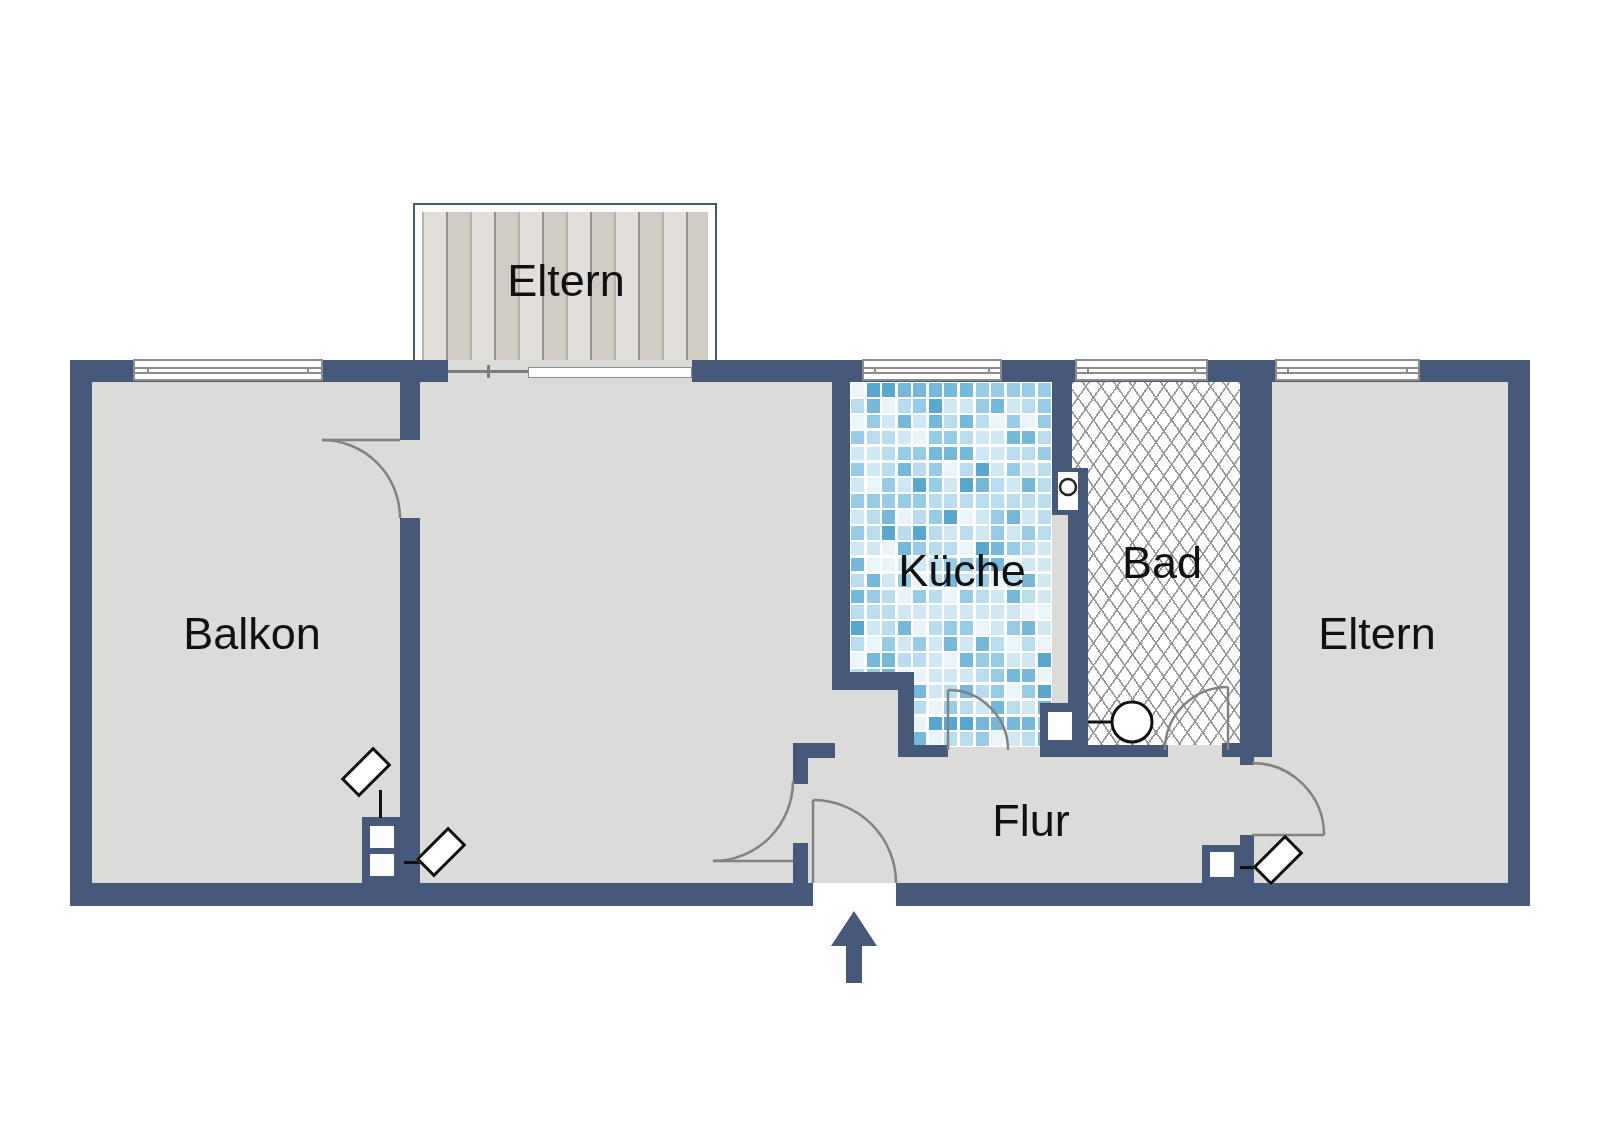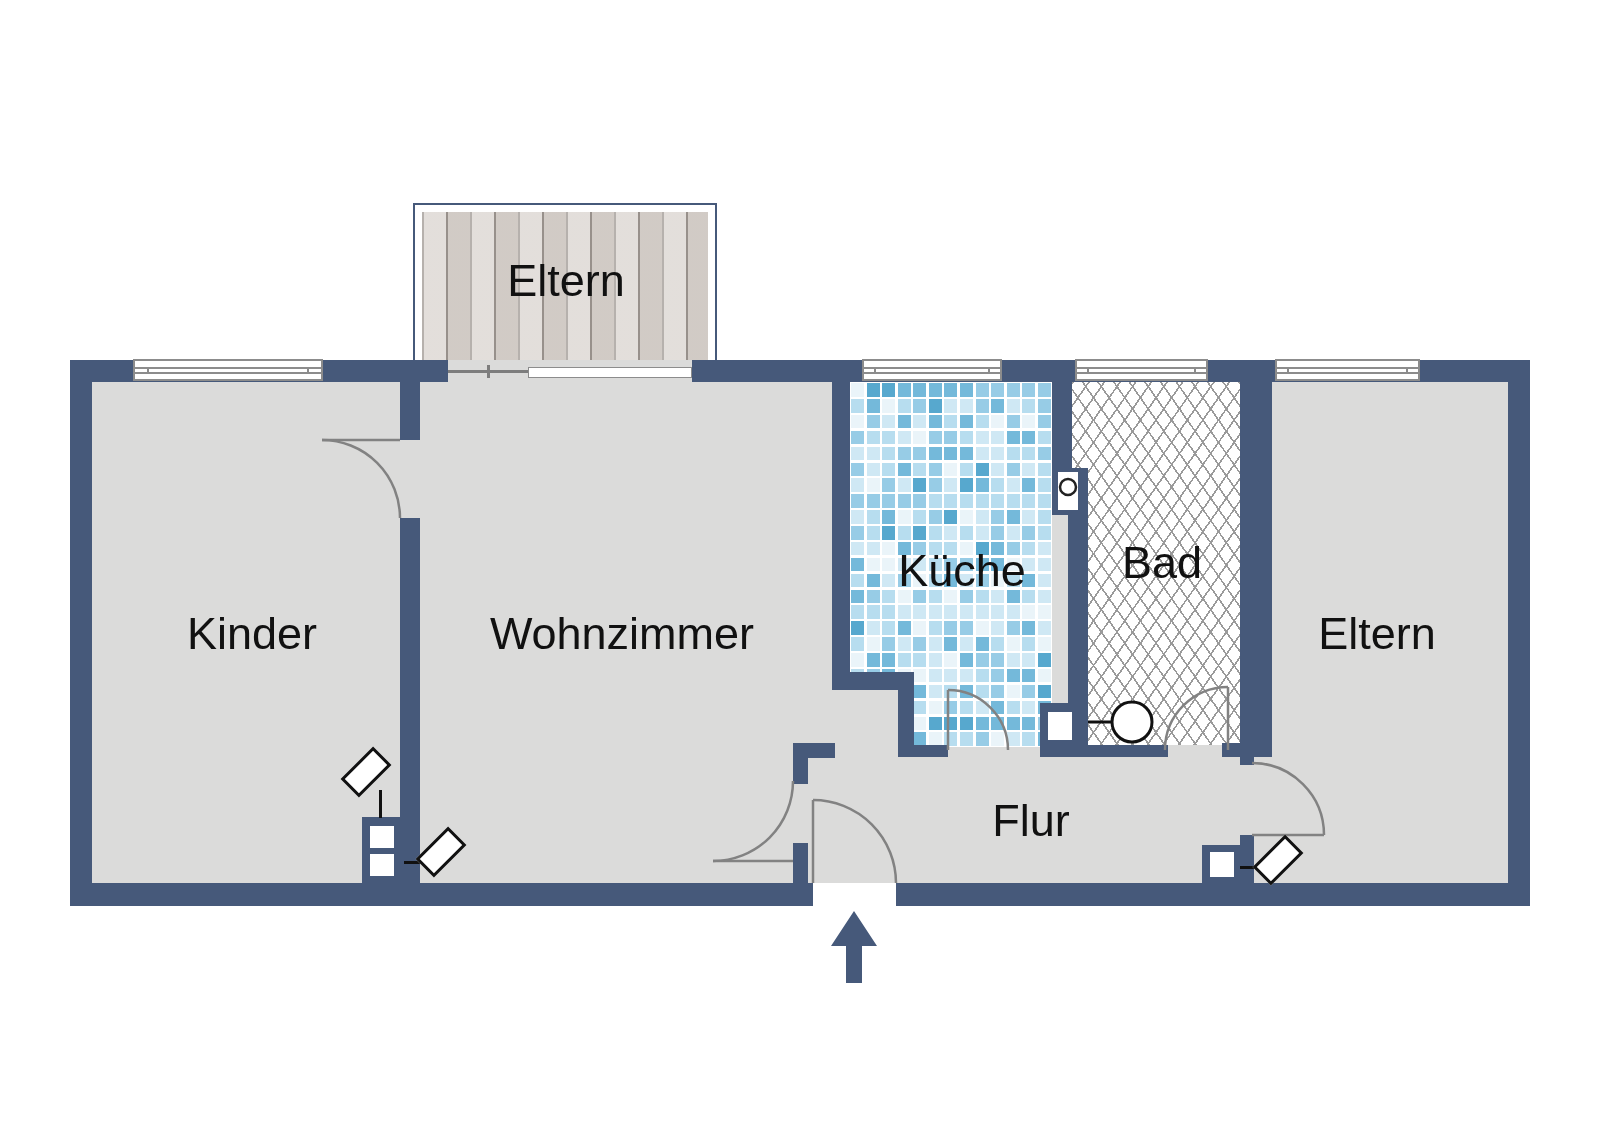--- a/index.html
+++ b/index.html
@@ -462,20 +462,19 @@
   </svg>
 
   <div class="connector" style="left:379px;top:790px;width:3px;height:28px;"></div>
   <div class="symbol-rect" style="left:366px;top:772px;"></div>
   <div class="connector" style="left:404px;top:861px;width:20px;height:3px;"></div>
   <div class="symbol-rect" style="left:441px;top:852px;"></div>
   <div class="connector" style="left:1240px;top:866px;width:20px;height:3px;"></div>
   <div class="symbol-rect" style="left:1278px;top:860px;"></div>
 
   <div class="room-label" style="left:566px;top:281px;">Eltern</div>
-  <div class="room-label" style="left:252px;top:634px;">Kinder</div>
-  <div class="room-label" style="left:622px;top:634px;">Wohnzimmer</div>
+  <div class="room-label" style="left:252px;top:634px;">Balkon</div>
   <div class="room-label" style="left:962px;top:571px;">Küche</div>
   <div class="room-label" style="left:1162px;top:563px;">Bad</div>
   <div class="room-label" style="left:1377px;top:634px;">Eltern</div>
   <div class="room-label" style="left:1031px;top:821px;">Flur</div>
 
 </div>
 
 </body></html>

